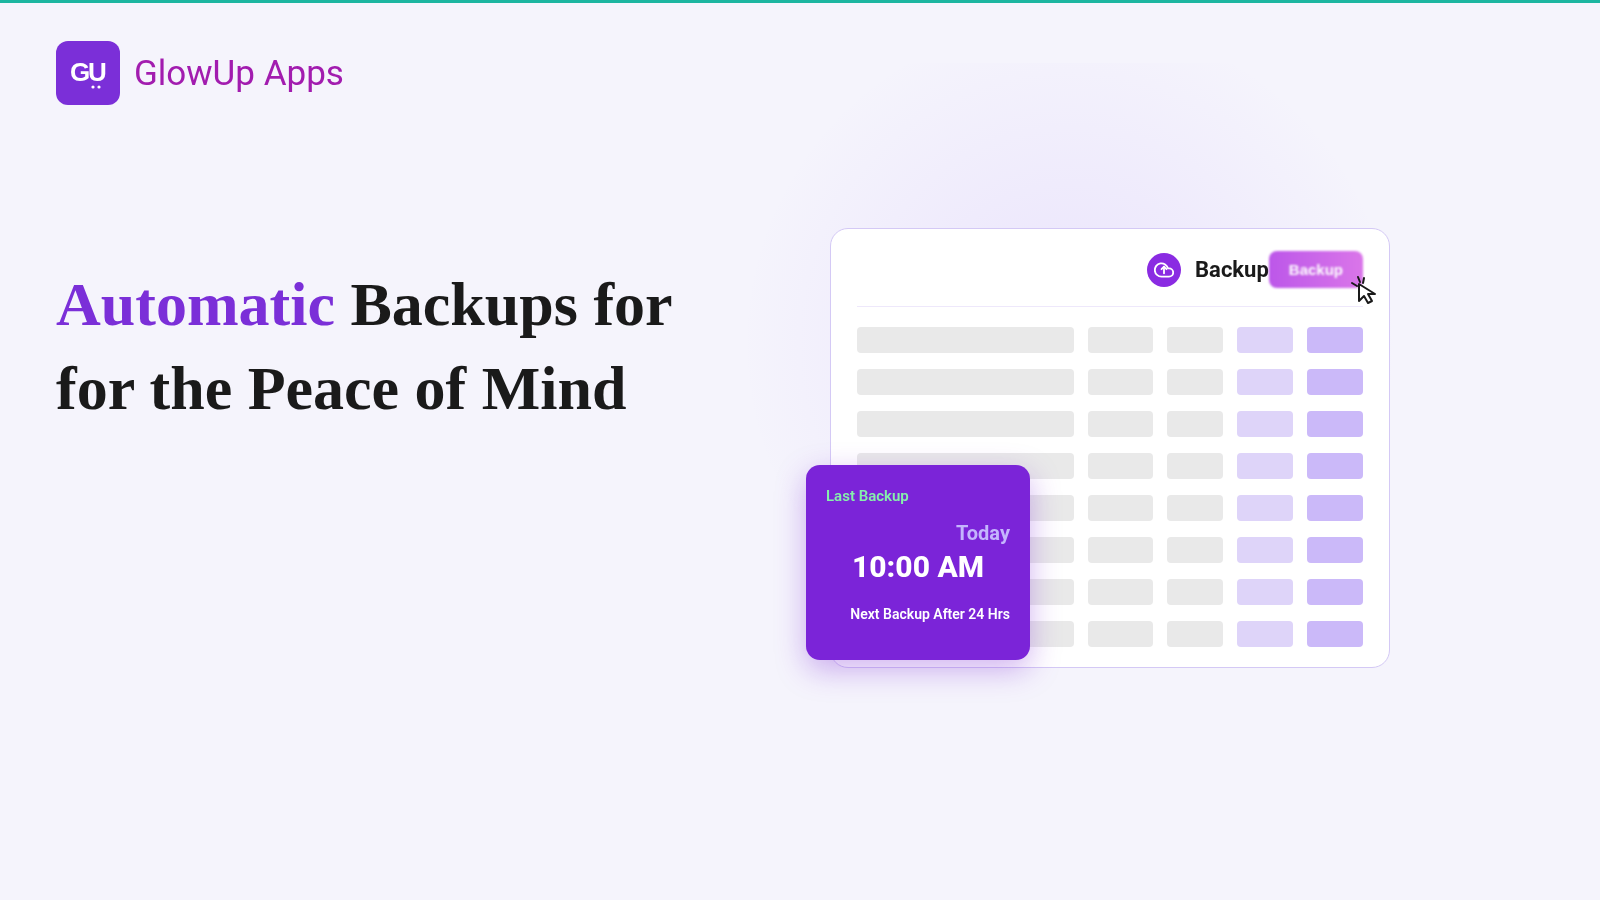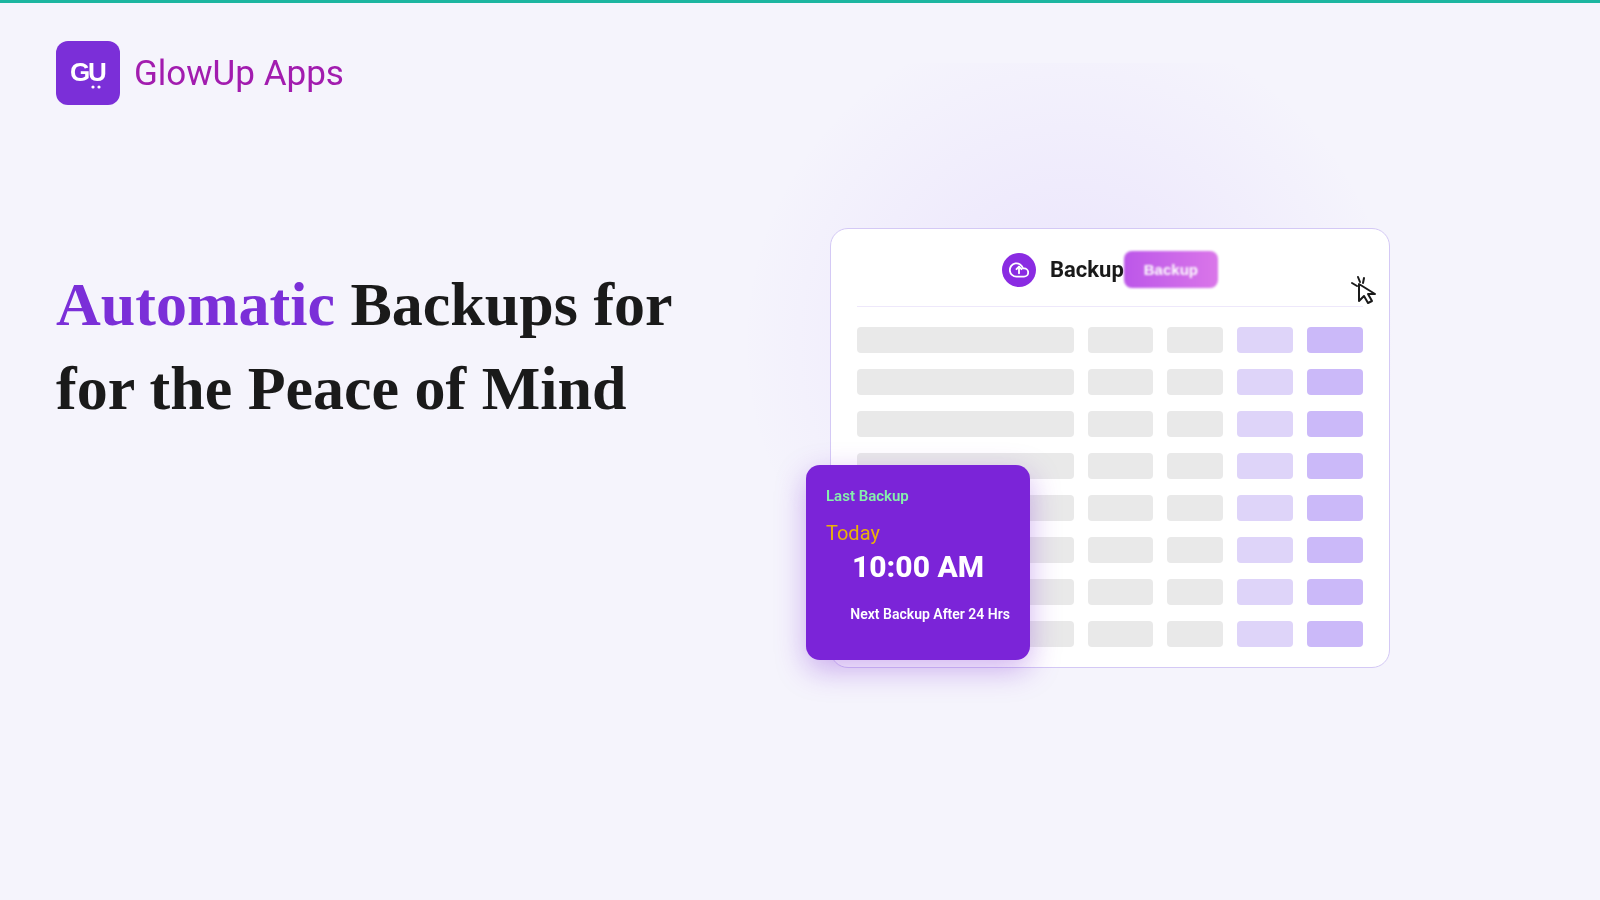--- a/index.html
+++ b/index.html
@@ -68,21 +68,21 @@
   width: 560px;
   height: 440px;
   background: #ffffff;
   border: 1.5px solid #d4c9f5;
   border-radius: 18px;
   padding: 22px 26px;
 }
 .panel-header {
   display: flex;
   align-items: center;
-  justify-content: center;
+  justify-content: flex-end;
   padding-bottom: 18px;
   border-bottom: 1px solid #eee8fb;
   margin-bottom: 20px;
 }
 .panel-header-left {
   display: flex;
   align-items: center;
   gap: 14px;
 }
 .cloud-icon {
@@ -140,24 +140,24 @@
   box-shadow: 0 10px 30px rgba(123, 36, 216, 0.35);
   z-index: 10;
 }
 .lb-label {
   color: #86efac;
   font-size: 15px;
   font-weight: 600;
   margin-bottom: 16px;
 }
 .lb-today {
-  color: #eab308;
+  color: #c4b5fd;
   font-size: 20px;
-  text-align: left;
-  font-weight: 400;
+  text-align: right;
+  font-weight: 700;
   margin-bottom: 4px;
 }
 .lb-time {
   color: #ffffff;
   font-size: 30px;
   font-weight: 800;
   text-align: center;
   margin-bottom: 22px;
 }
 .lb-next {

